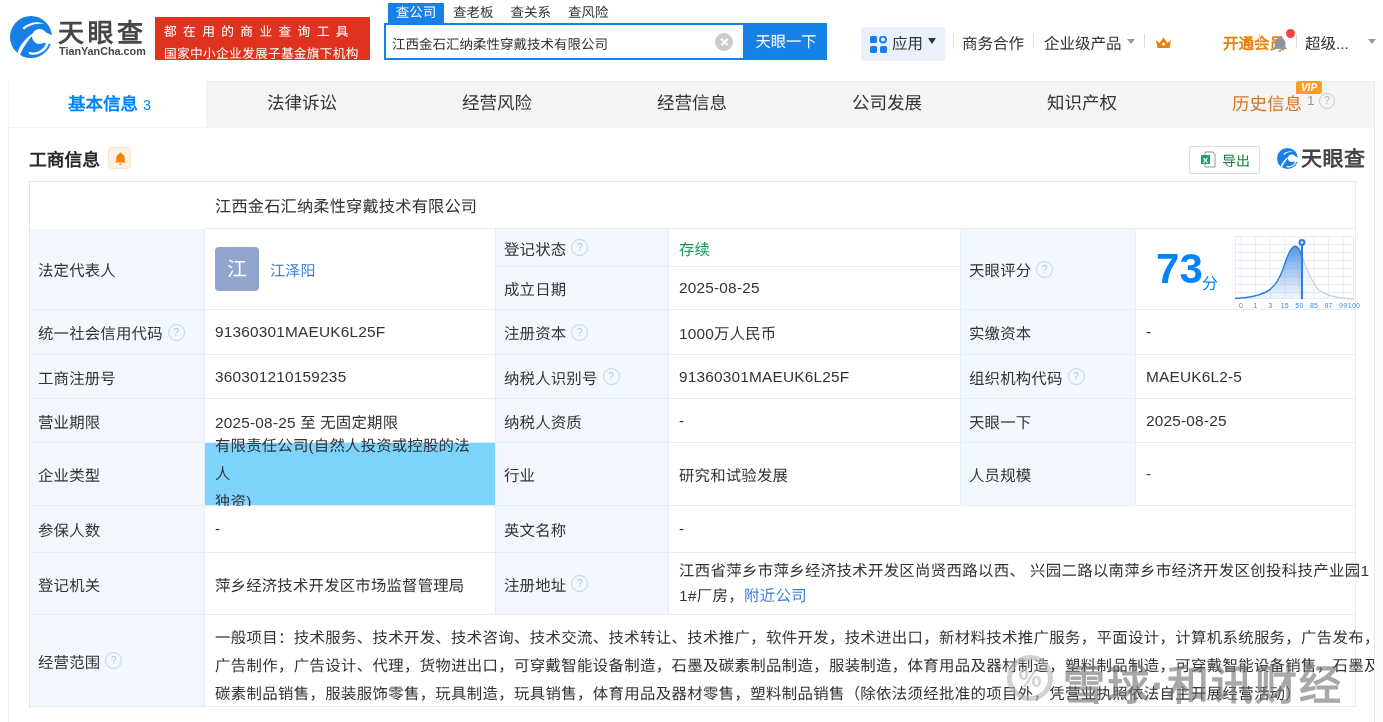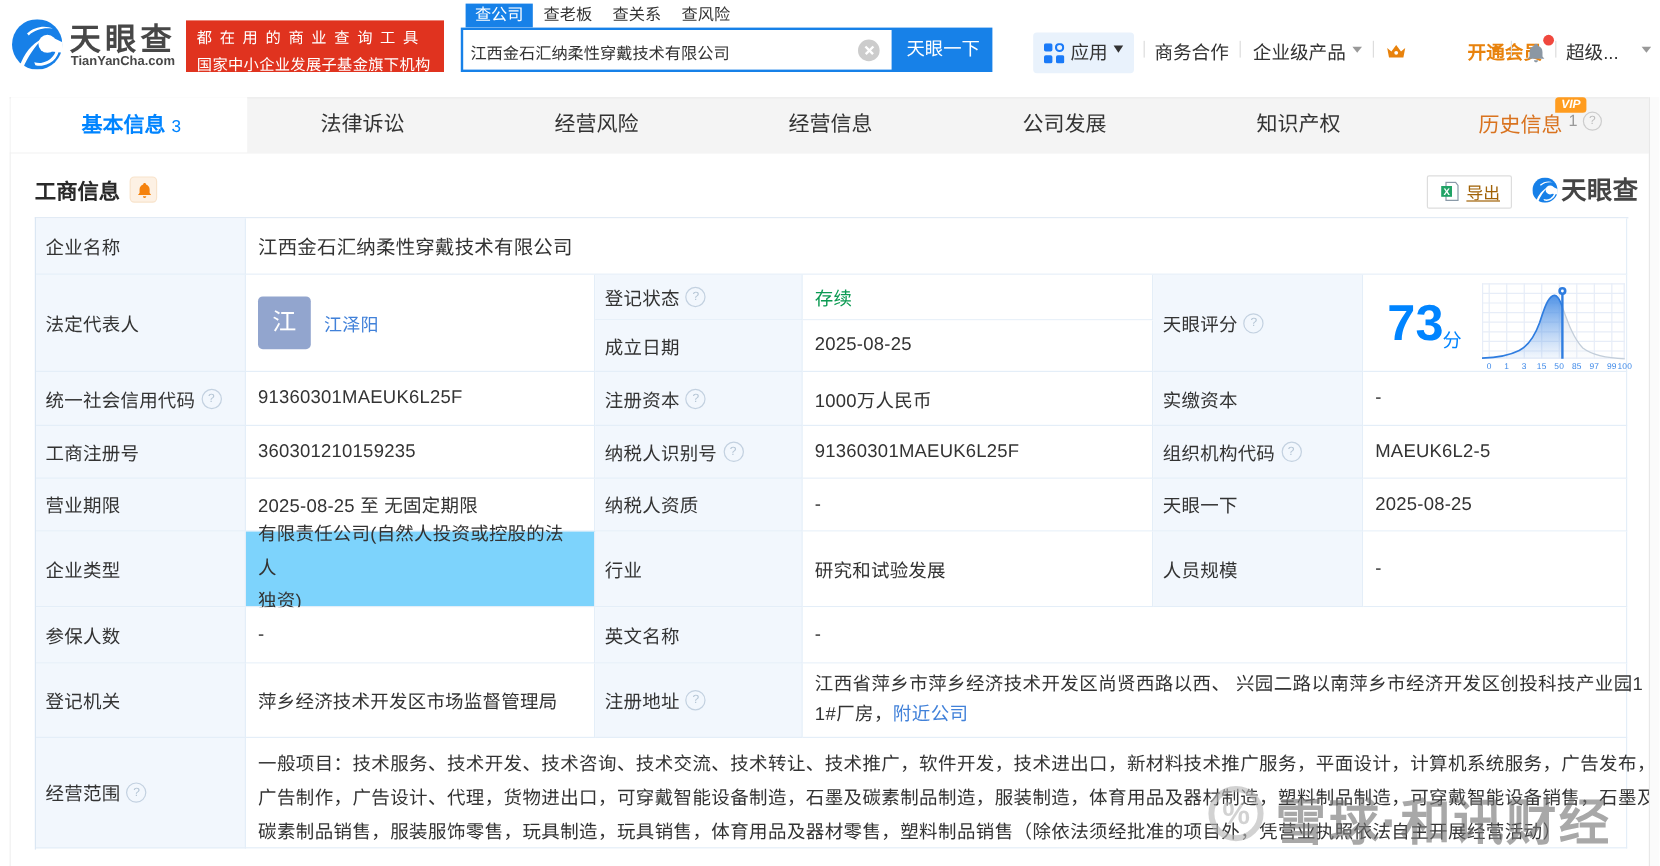--- a/index.html
+++ b/index.html
@@ -101,35 +101,34 @@
     <path d="M5.1 11.5 L7.9 11.5 C7.9 12.3 7.3 12.9 6.5 12.9 C5.7 12.9 5.1 12.3 5.1 11.5 Z" fill="#f5820d"></path>
   </svg>
 </div>
 
 <div class="abs" style="left:1189px;top:146px;width:71px;height:28px;border:1px solid #ddd;border-radius:2px;background:#fff;box-sizing:border-box;">
   <svg style="position:absolute;left:10px;top:4px;" width="16" height="17" viewBox="0 0 16 17">
     <path d="M5 1 L13 1 L15 3.5 L15 16 L5 16 Z" fill="#fff" stroke="#8a9aa8" stroke-width="1"></path>
     <rect x="1" y="4" width="9" height="9" fill="#21a366"></rect>
     <text x="5.5" y="11.5" font-size="8" fill="#fff" font-weight="bold" text-anchor="middle">X</text>
   </svg>
-  <span style="position:absolute;left:32px;top:3px;font-size:14px;color:#a16207;text-decoration:underline;">导出</span>
+  <span style="position:absolute;left:32px;top:3px;font-size:14px;color:#15803d;">导出</span>
 </div>
 
 <svg class="abs" style="left:1277px;top:148px;" width="21" height="21" viewBox="0 0 42 42">
   <circle cx="21" cy="21" r="21" fill="#1780e8"></circle>
   <path d="M12.5 12 C19 6 28 5 34 8 C27 6.8 19.5 8.5 14 13.5 Z" fill="#fff"></path>
   <path d="M6.5 39 C10 28.5 16.5 20.5 25.5 16 C19 23 13 31 9.2 41 Z" fill="#fff"></path>
   <circle cx="29.5" cy="20.5" r="7.5" fill="#fff"></circle>
   <path d="M32 14.5 L42.7 19.5 L42.7 28 L33 27 Z" fill="#fff"></path>
   <path d="M36.6 25.8 A14.2 14.2 0 0 1 18.5 35.8 L19.5 38.3 A16.2 16.2 0 0 0 39 27 Z" fill="#fff"></path>
 </svg>
 <div class="abs" style="left:1301px;top:142px;font-size:21px;font-weight:bold;color:#454545;letter-spacing:0.5px;">天眼查</div>
 
 <div class="abs" id="tblwrap" style="left:29px;top:181px;width:1327px;height:526px;border-top:1px solid #dbe7f3;border-left:1px solid #dbe7f3;">
-<div class="tc" style="left:0px;top:0px;width:175px;height:47px;background:#f2f7fd;padding:0 8px 0 8px;">企业名称</div>
 <div class="tc" style="left:175px;top:0px;width:1151px;height:47px;background:#fff;padding:0 10px 0 10px;font-size:16.2px;">江西金石汇纳柔性穿戴技术有限公司</div>
 <div class="tc" style="left:0px;top:47px;width:175px;height:81px;background:#f2f7fd;padding:0 8px 0 8px;">法定代表人</div>
 <div class="tc" style="left:175px;top:47px;width:291px;height:81px;background:#fff;padding:0 10px 0 10px;">
       <span style="display:inline-block;width:44px;height:44px;border-radius:4px;background:#92a5ce;color:#fff;font-size:20px;text-align:center;line-height:44px;margin-right:11px;">江</span>
       <a class="blu" style="font-size:15px;">江泽阳</a>
     </div>
 <div class="tc" style="left:466px;top:47px;width:173px;height:38px;background:#f2f7fd;padding:0 8px 0 8px;">登记状态<span class="qm">?</span></div>
 <div class="tc" style="left:639px;top:47px;width:292px;height:38px;background:#fff;padding:0 10px 0 10px;">
       <span style="color:#0b9a52;">存续</span>
     </div>

